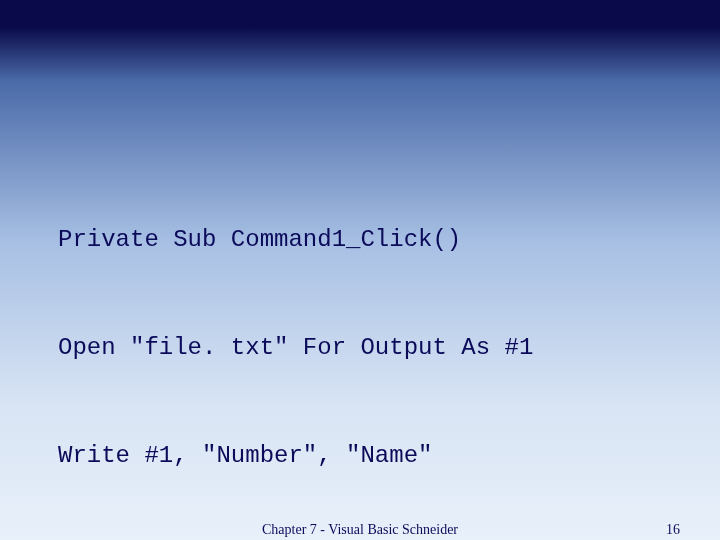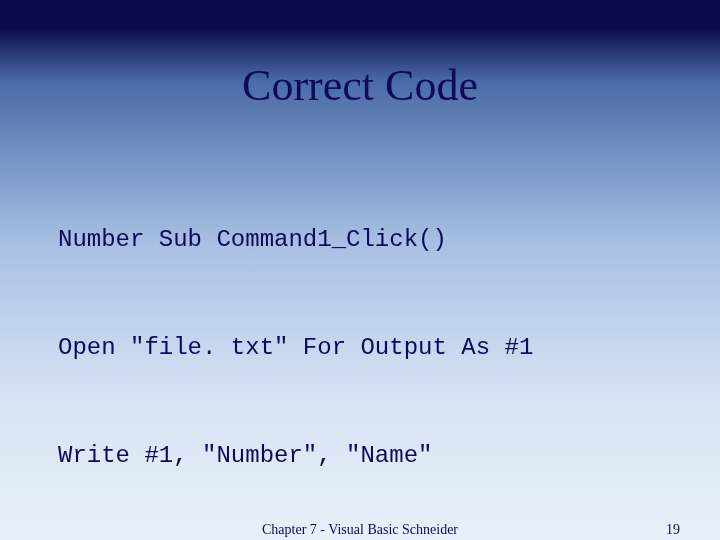--- a/index.html
+++ b/index.html
@@ -59,30 +59,29 @@
   }
   .footer-right {
     position: absolute;
     right: 40px;
   }
 </style>
 </head>
 <body>
 
 <div class="slide">
-  <div class="title">Correct Code</div>
 
   <div class="code-block">
-    <div>Number Sub Command1_Click()</div>
+    <div>Private Sub Command1_Click()</div>
     <div>Open "file. txt" For Output As #1</div>
     <div>Write #1, "Number", "Name"</div>
     
     
     
     
     
   </div>
 
   <div class="footer">
     <span class="footer-center">Chapter 7 - Visual Basic    Schneider</span>
-    <span class="footer-right">19</span>
+    <span class="footer-right">16</span>
   </div>
 </div>
 
 </body></html>

